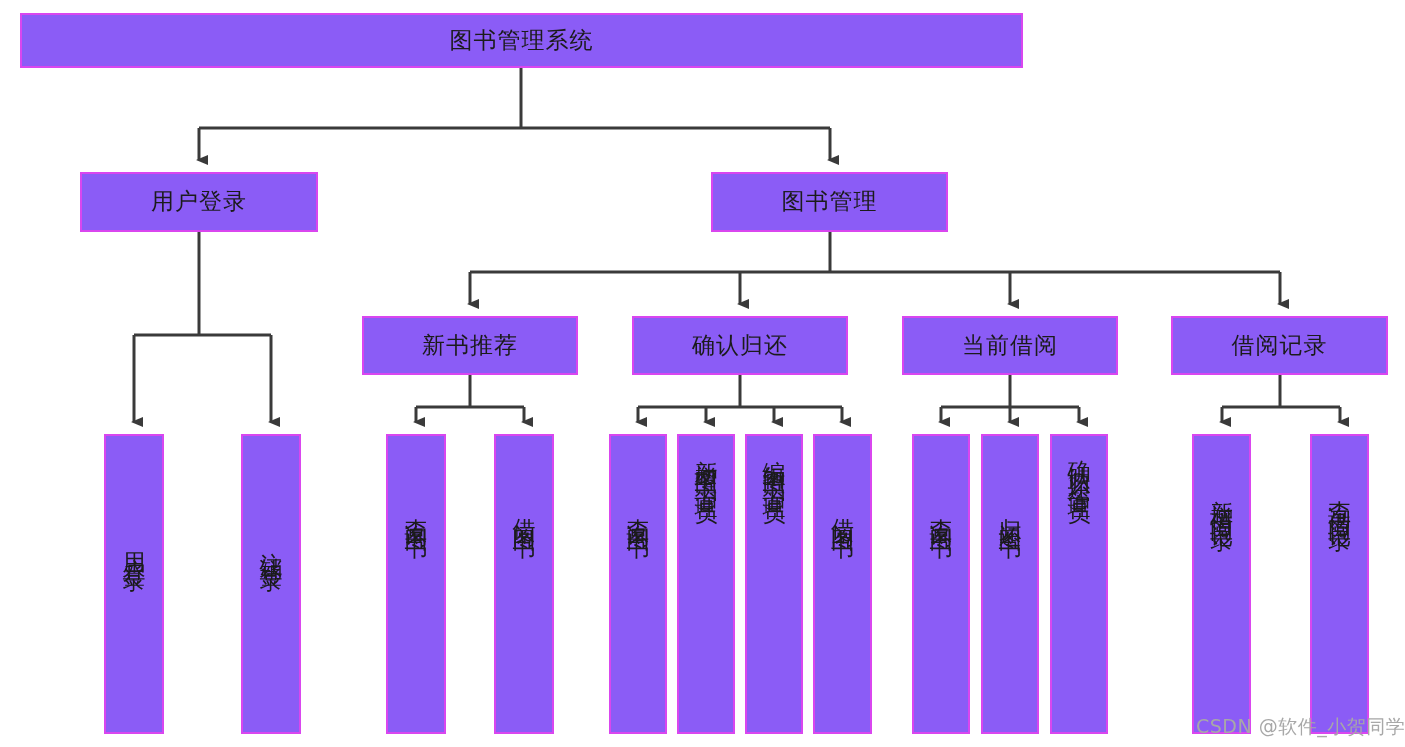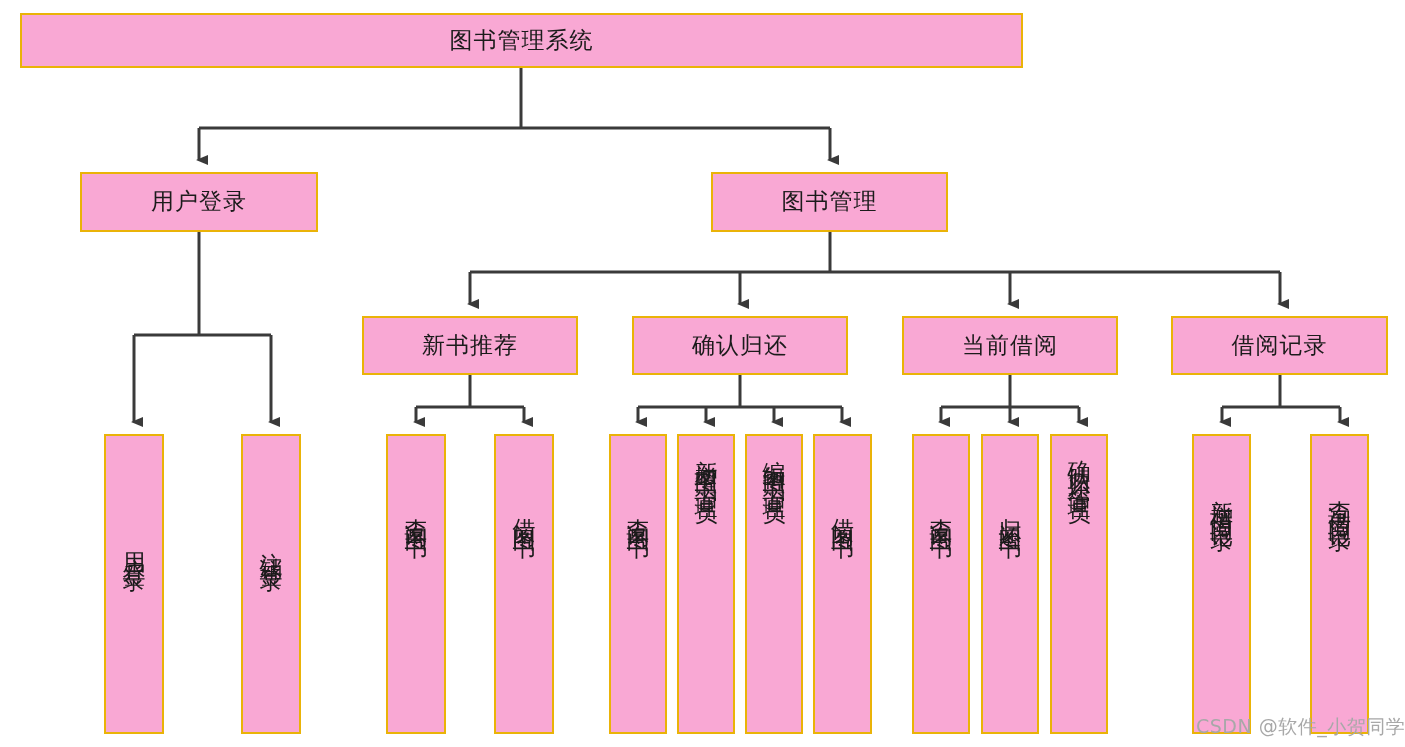--- a/index.html
+++ b/index.html
@@ -22,22 +22,22 @@
     position: absolute;
     left: 0;
     top: 0;
     width: 1405px;
     height: 747px;
     pointer-events: none;
   }
   .node {
     position: absolute;
     box-sizing: border-box;
-    border: 2px solid #eab308;
-    background: #f9a8d4;
+    border: 2px solid #d946ef;
+    background: #8b5cf6;
     display: flex;
     align-items: center;
     justify-content: center;
     color: #1b1b1b;
   }
   .node-h {
     font-size: 23px;
     letter-spacing: 1px;
     line-height: 1.1;
     white-space: nowrap;

